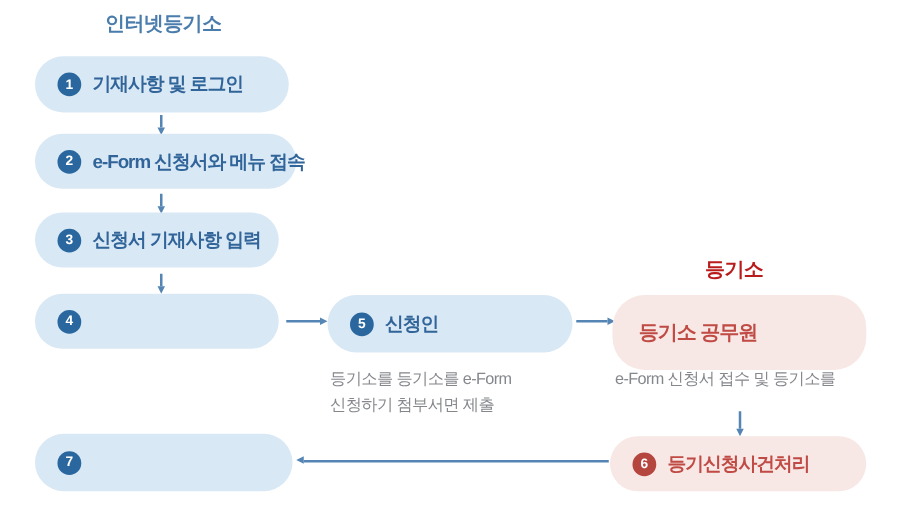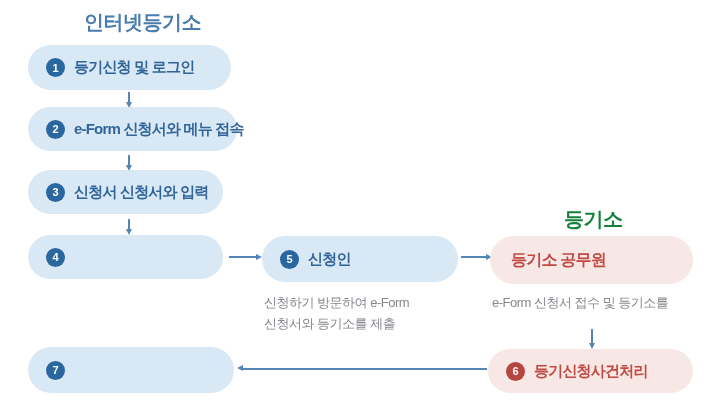--- a/index.html
+++ b/index.html
@@ -8,27 +8,27 @@
     position: relative;
     width: 726px;
     height: 413px;
     background: #ffffff;
     overflow: hidden;
   }
 
   
   .lane-title {
     position: absolute;
-    font-size: 20px;
+    font-size: 16px;
     font-weight: bold;
     letter-spacing: -0.5px;
     white-space: nowrap;
   }
   .lane-title.blue { color: #4a7cac; }
-  .lane-title.red  { color: #15803d; }
+  .lane-title.red  { color: #b91c1c; }
 
   
   .pill {
     position: absolute;
     box-sizing: border-box;
     display: flex;
     align-items: center;
     gap: 9px;
     padding: 0 14px 0 18px;
     border-radius: 26px;
@@ -99,58 +99,58 @@
 <body>
 
 <div class="canvas">
 
   <div class="lane-title blue" style="left:84px; top:9px;">인터넷등기소</div>
 
   <div class="lane-title red" style="left:564px; top:206px;">등기소</div>
 
   <div class="pill blue" style="left:28px; top:45px; width:203px; height:45px;">
     <span class="num blue">1</span>
-    <span class="label">등기신청 및 로그인</span>
+    <span class="label">기재사항 및 로그인</span>
   </div>
 
   <div class="arrow-v" style="left:128px; top:92px; height:10px;"></div>
 
   <div class="pill blue" style="left:28px; top:107px; width:209px; height:44px;">
     <span class="num blue">2</span>
     <span class="label">e-Form 신청서와 메뉴 접속</span>
   </div>
 
   <div class="arrow-v" style="left:128px; top:155px; height:10px;"></div>
 
   <div class="pill blue" style="left:28px; top:170px; width:195px; height:44px;">
     <span class="num blue">3</span>
-    <span class="label">신청서 신청서와 입력</span>
+    <span class="label">신청서 기재사항 입력</span>
   </div>
 
   <div class="arrow-v" style="left:128px; top:219px; height:10px;"></div>
 
   <div class="pill blue" style="left:28px; top:235px; width:195px; height:44px;">
     <span class="num blue">4</span>
   </div>
 
   <div class="arrow-r" style="left:229px; top:256px; width:27px;"></div>
 
   <div class="pill blue" style="left:262px; top:236px; width:196px; height:46px;">
     <span class="num blue">5</span>
     <span class="label">신청인</span>
   </div>
 
   <div class="desc" style="left:264px; top:292px;">
-    <div>신청하기 방문하여 e-Form</div>
-    <div>신청서와 등기소를 제출</div>
+    <div>등기소를 등기소를 e-Form</div>
+    <div>신청하기 첨부서면 제출</div>
   </div>
 
   <div class="arrow-r" style="left:461px; top:256px; width:25px;"></div>
 
-  <div class="pill pink" style="left:490px; top:236px; width:203px; height:48px; padding-left:21px;">
+  <div class="pill pink" style="left:490px; top:236px; width:203px; height:60px; padding-left:21px;">
     <span class="label" style="font-size:16px;">등기소 공무원</span>
   </div>
 
   <div class="desc" style="left:492px; top:292px;">
     <div>e-Form 신청서 접수 및 등기소를</div>
   </div>
 
   <div class="arrow-v" style="left:591px; top:329px; height:14px;"></div>
 
   <div class="pill pink" style="left:488px; top:349px; width:205px; height:44px;">

